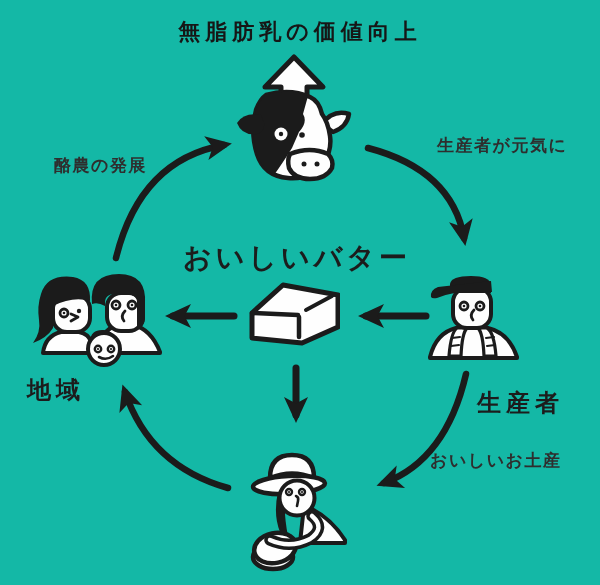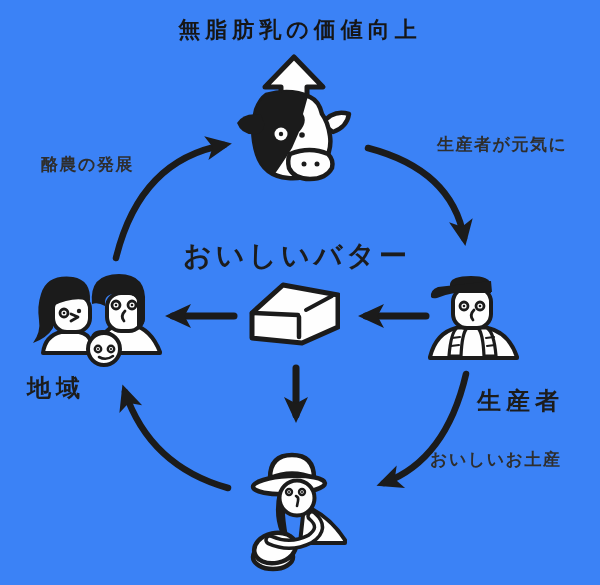--- a/index.html
+++ b/index.html
@@ -1,25 +1,25 @@
 <!DOCTYPE html>
 <html><head>
 <meta charset="utf-8">
 <style>
   html,body{margin:0;padding:0;background:#e8e8e8;}
   .stage{
-    position:relative;width:600px;height:585px;background:#3b82f6;overflow:hidden;
-    font-family:Liberation Mono, monospace;
+    position:relative;width:600px;height:585px;background:#14b8a6;overflow:hidden;
+    font-family:Liberation Serif, serif;
   }
   .lbl{position:absolute;font-weight:700;color:#262626;white-space:nowrap;line-height:1;}
   .title{left:300px;top:21px;transform:translateX(-50%);font-size:22px;letter-spacing:5px;color:#161616;}
   .center-label{left:297px;top:244px;transform:translateX(-50%);font-size:28px;letter-spacing:4px;color:#1c1c1c;}
   .edge-label{font-size:17px;letter-spacing:1.5px;color:#2e2e2e;}
   .node-label{font-size:24px;letter-spacing:5px;color:#1c1c1c;}
-  .lbl-dairy{left:41px;top:157px;}
+  .lbl-dairy{left:54px;top:157px;}
   .lbl-genki{left:437px;top:137px;}
   .lbl-omiyage{left:430px;top:452px;}
   .lbl-kassei{left:53px;top:456px;}
   .lbl-producer{left:477px;top:351px;margin-top:40px;}
   .lbl-community{left:27px;top:378px;}
   .lbl-tourist{left:304px;top:545px;}
   svg{position:absolute;display:block;}
   .overlay{left:0;top:0;}
   .icon-cow{left:234px;top:88px;}
   .icon-butter{left:246px;top:282px;}

